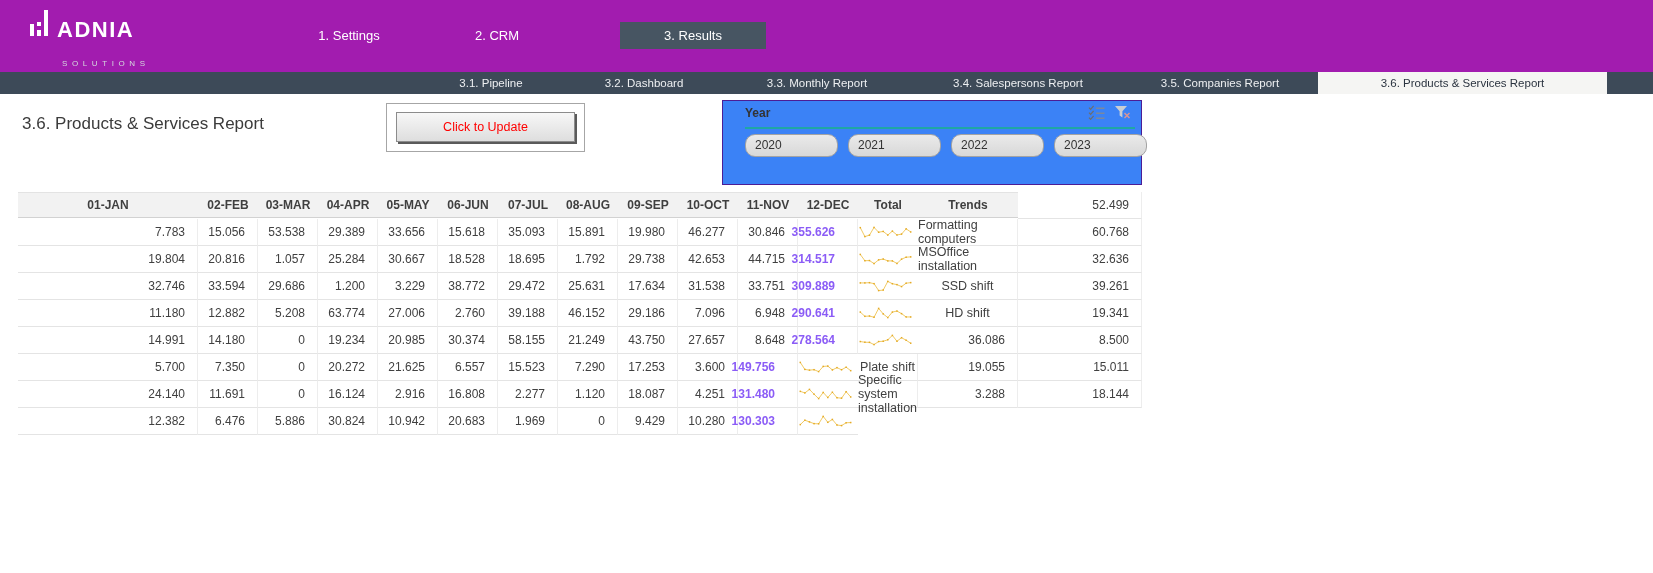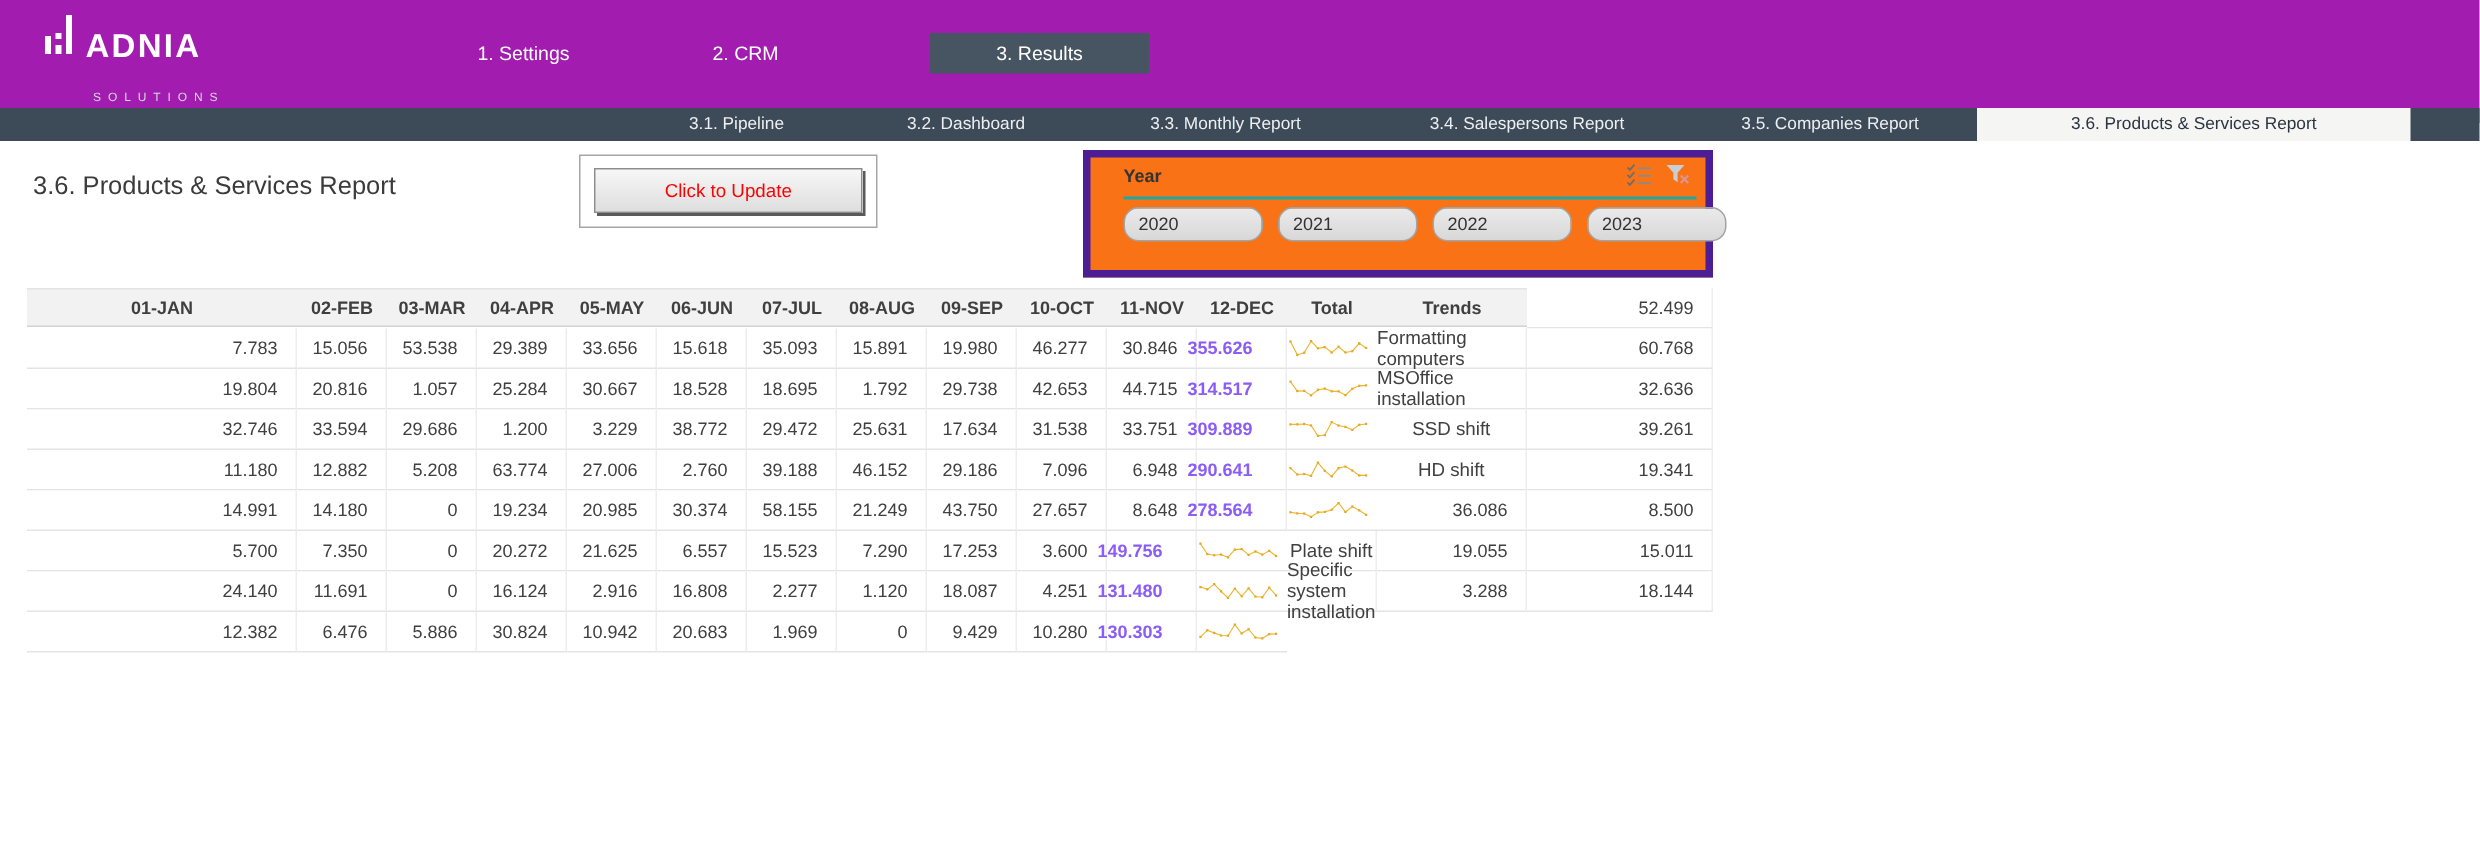--- a/index.html
+++ b/index.html
@@ -30,22 +30,22 @@
   .page-title{position:absolute;left:22px;top:114px;font-size:17px;color:#3B3B3B;}
   
   .update-frame{position:absolute;left:386px;top:103px;width:199px;height:49px;
     border:1px solid #A6A6A6;background:#ffffff;box-sizing:border-box;}
   .update-btn{position:absolute;left:9px;top:8px;width:179px;height:30px;
     background:linear-gradient(#F7F7F7,#DEDEDE);border:1px solid #8C8C8C;
     box-shadow:2px 2px 0 #5A5A5A;box-sizing:border-box;
     display:flex;align-items:center;justify-content:center;
     color:#FF0000;font-size:12.5px;cursor:pointer;}
   
-  .slicer{position:absolute;left:722px;top:100px;width:420px;height:85px;background:#f97316;
-    border:5px solid #4c1d95;box-sizing:border-box;}
+  .slicer{position:absolute;left:722px;top:100px;width:420px;height:85px;background:#3b82f6;
+    border:1px solid #4c1d95;box-sizing:border-box;}
   .slicer-title{position:absolute;left:22px;top:5px;font-size:12px;font-weight:bold;color:#333;}
   .slicer-line{position:absolute;left:22px;right:6px;top:26px;height:2px;}
   .slicer-icons{position:absolute;right:10px;top:4px;display:flex;gap:9px;align-items:center;}
   .slicer-icons span{display:inline-flex;cursor:pointer;}
   .slicer-btns{position:absolute;left:22px;top:33px;display:flex;gap:10px;}
   .slicer-btn{width:93px;height:23px;line-height:21px;padding-left:9px;box-sizing:border-box;
     background:linear-gradient(#EAEAEA,#D8D8D8);border:1px solid #A3A3A3;border-radius:10px;
     font-size:12px;color:#333;cursor:pointer;}
   
   .report-table{position:absolute;left:18px;top:192px;display:grid;

